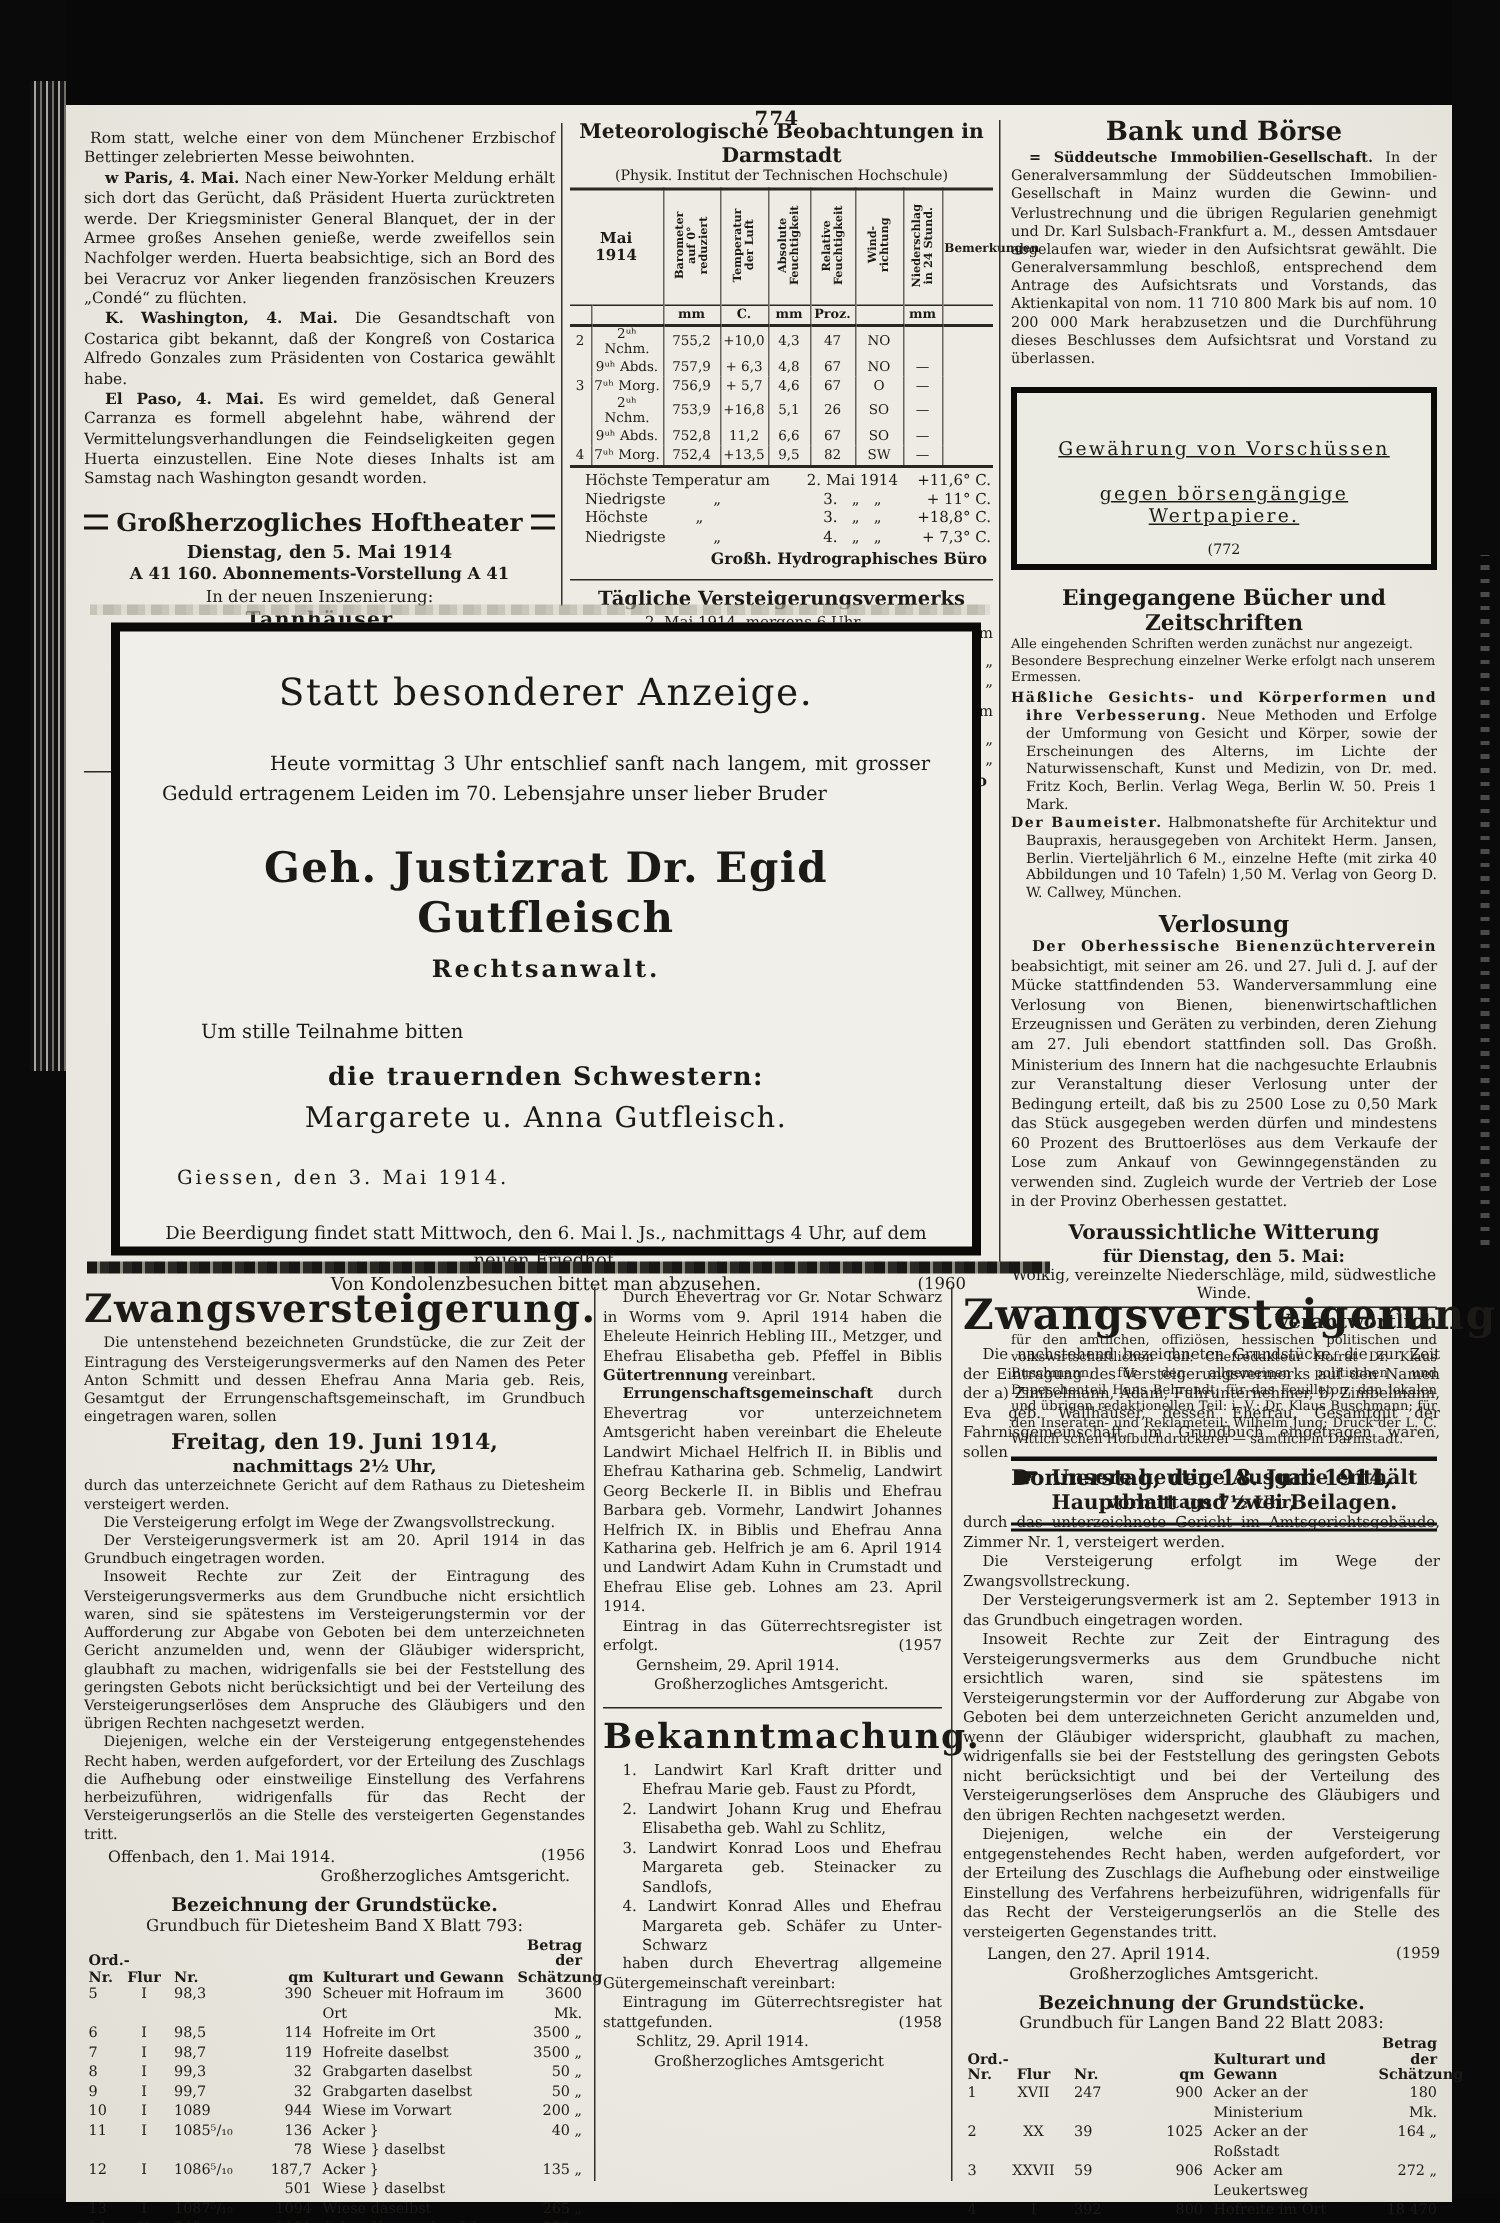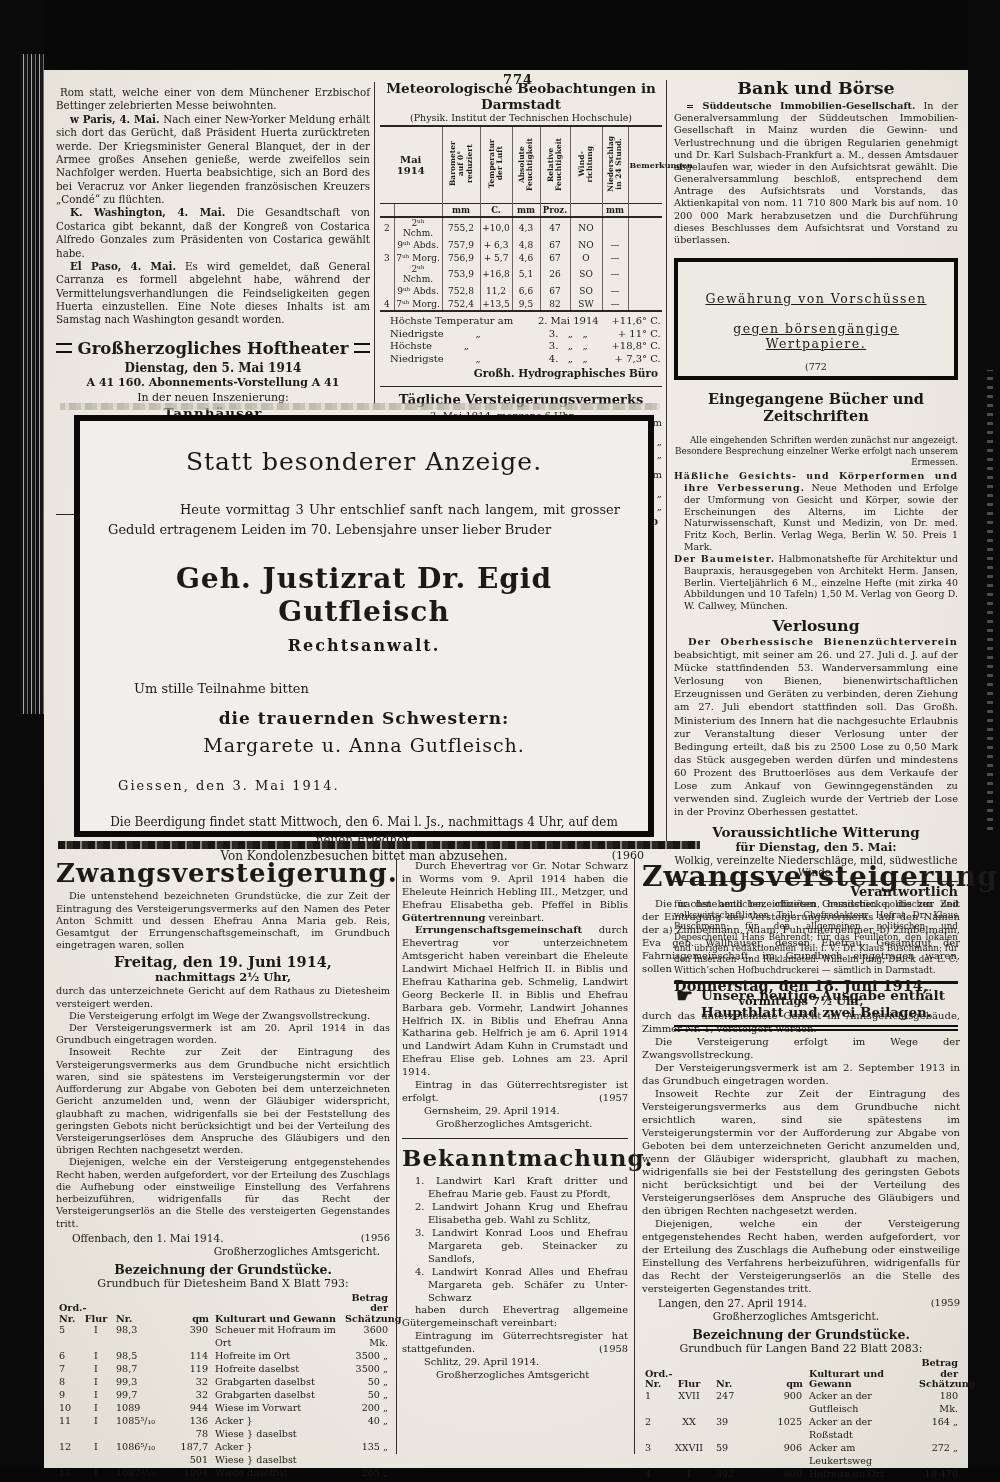--- a/index.html
+++ b/index.html
@@ -62,21 +62,21 @@
 
   
   .top-col3{position:absolute;left:630px;top:8px;width:284px;}
   .bank-title{font-size:17.5px;font-weight:bold;text-align:center;margin-bottom:2px;}
   .bank p{font-size:9.6px;line-height:1.27;text-align:justify;text-indent:12px;}
   .ad{border:4px solid #0c0b0a;background:#ecebe3;text-align:center;margin:12px 0 10px;padding:14px 8px 4px;}
   .ad-title{font-size:25px;font-weight:bold;letter-spacing:1px;}
   .ad-line{font-size:12.5px;letter-spacing:1.5px;text-decoration:underline;margin-top:15px;}
   .ad-ref{text-align:center;font-size:9.5px;margin-top:10px;}
   .books-title{font-size:14.5px;font-weight:bold;text-align:center;}
-  .books-intro{font-size:8.8px;text-align:right;line-height:1.25;margin:11px 0 2px;}
+  .books-intro{font-size:8.8px;text-align:left;line-height:1.25;margin:1px 0 2px;}
   .books p.item{font-size:9.4px;line-height:1.26;text-align:justify;margin-left:10px;text-indent:-10px;}
   .sp{letter-spacing:1px;}
   .lottery-title{font-size:15.5px;font-weight:bold;text-align:center;margin-top:4px;}
   .lottery p{font-size:9.9px;line-height:1.32;text-align:justify;text-indent:14px;}
   .fc-title{font-size:13.5px;font-weight:bold;text-align:center;margin-top:6px;}
   .fc-sub{font-size:11.5px;font-weight:bold;text-align:center;}
   .fc-text{font-size:10.3px;text-align:center;border-bottom:1px solid #2a2723;padding-bottom:3px;}
   .imp-title{font-size:13px;font-weight:bold;text-align:right;margin-top:2px;}
   .imp-text{font-size:8.8px;line-height:1.25;text-align:justify;}
   .notice{border-top:3px solid #111;border-bottom:6px double #111;margin-top:5px;padding:3px 2px 4px;
@@ -595,21 +595,21 @@
             <th>Betrag der
 Schätzung</th>
           </tr>
         </thead>
         <tbody>
             <tr>
               <td>1</td>
               <td>XVII</td>
               <td>247</td>
               <td>900</td>
-              <td>Acker an der Gutfleisch</td>
+              <td>Acker an der Ministerium</td>
               <td>180 Mk.</td>
             </tr>
             <tr>
               <td>2</td>
               <td>XX</td>
               <td>39</td>
               <td>1025</td>
               <td>Acker an der Roßstadt</td>
               <td>164 „</td>
             </tr>

